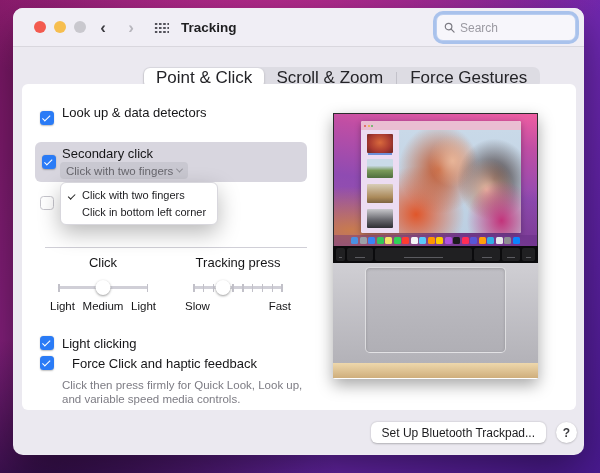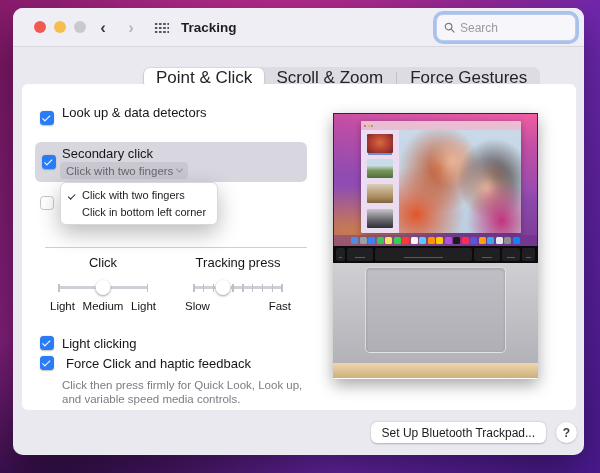--- a/index.html
+++ b/index.html
@@ -269,21 +269,21 @@
     </div>
 
     <div class="cb on" style="left:18px; top:252px;">
       <span class="tickmark"></span>
     </div>
     <div class="lbl" style="left:40px; top:252px;">Light clicking</div>
 
     <div class="cb on" style="left:18px; top:272px;">
       <span class="tickmark"></span>
     </div>
-    <div class="lbl" style="left:44px; top:272px;">Force Click and haptic feedback</div>
+    <div class="lbl" style="left:50px; top:272px;">Force Click and haptic feedback</div>
     <div class="sub" style="left:40px; top:294px; display:block; line-height:14px;">
       <div>Click then press firmly for Quick Look, Look up,</div>
       <div>and variable speed media controls.</div>
     </div>
 
     <div class="preview">
       <div class="screen">
         <div class="photoswin">
           <div class="ptoolbar">
             <span class="pdot" style="background:#e0564c;"></span>

